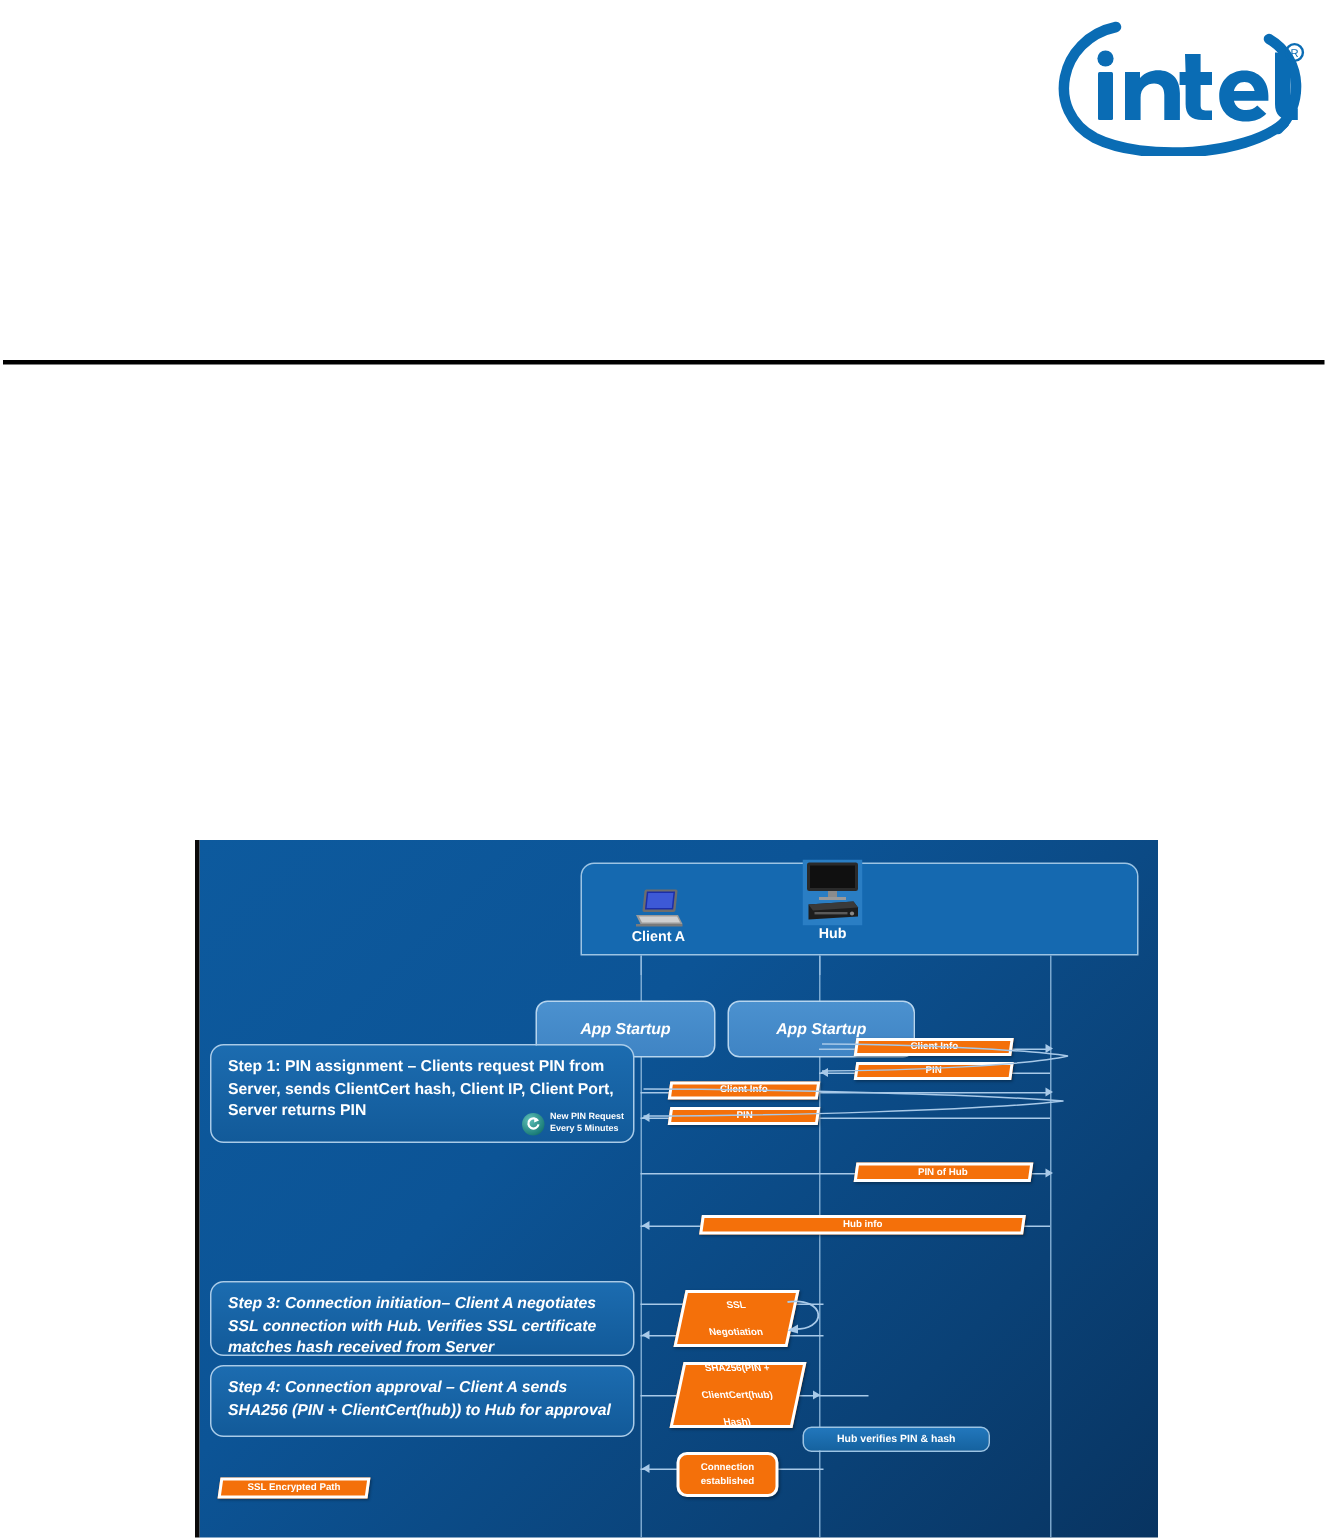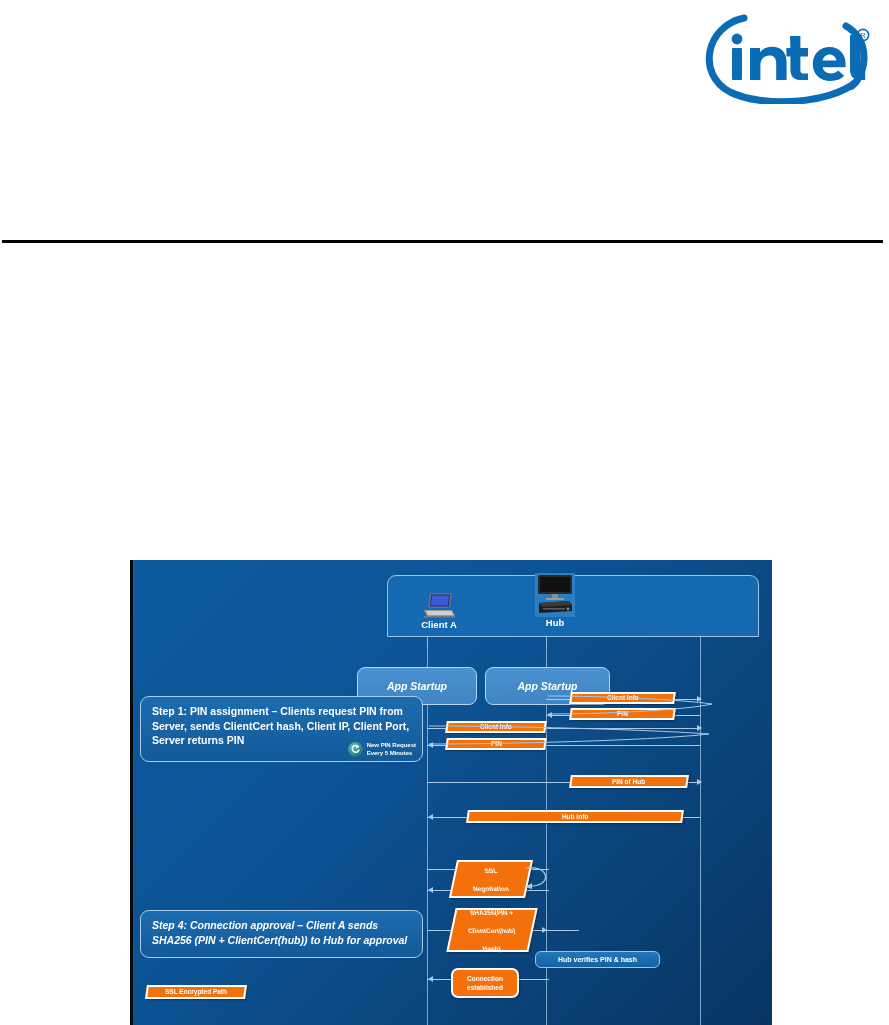--- a/index.html
+++ b/index.html
@@ -351,20 +351,21 @@
         </svg>
       </span>
       <span class="badge-text">
         <span>New PIN Request</span><br>
         <span>Every 5 Minutes</span>
       </span>
     </div>
   </div>
 
 
+  <div class="step-box" id="step3">Step 3: Connection initiation– Client A negotiates SSL connection with Hub. Verifies SSL certificate matches hash received from Server</div>
 
   <div class="step-box" id="step4">Step 4: Connection approval – Client A sends SHA256 (PIN + ClientCert(hub)) to Hub for approval</div>
 
   <div class="conn" style="left:413px; top:139px; width:154px;"></div>
   <div class="msg" id="msg-hub-client-info" style="left:437px; top:132px; width:105px; height:12px;">
     <span>Client Info</span>
   </div>
   <div class="arrowhead arrow-right" style="left:564px; top:136px;"></div>
 
   <div class="conn" style="left:413px; top:155px; width:154px;"></div>

